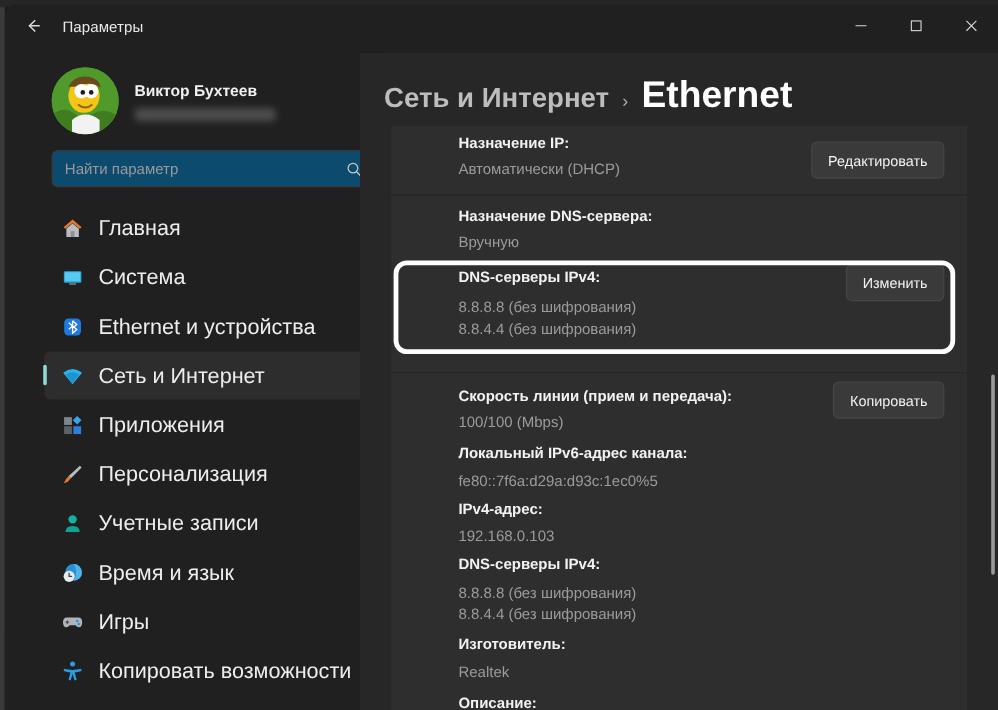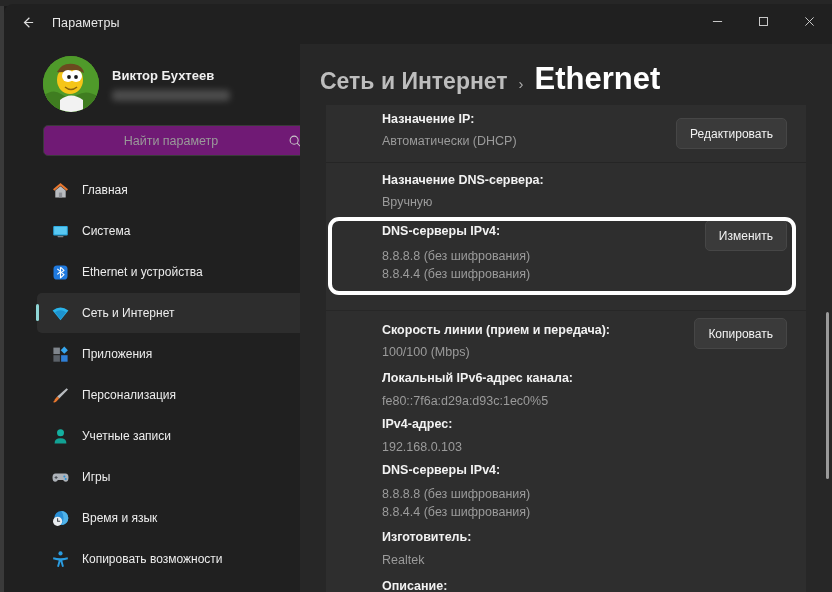--- a/index.html
+++ b/index.html
@@ -46,39 +46,39 @@
   .profile-text { display:flex; flex-direction:column; gap:7px; }
   .p-name { font-size:13px; font-weight:bold; color:#f0f0f0; }
   .p-mail {
     font-size:11px; color:#8f8f8f; background:#555; color:transparent;
     border-radius:4px; width:118px; height:11px;
     filter:blur(3px); opacity:.85;
   }
 
   .searchbox {
     position:absolute; left:14px; top:81px; width:270px; height:31px;
-    background:#701a75; border:1px solid #3a3a3a; border-radius:5px;
-    display:flex; align-items:center; padding:0 10px;text-align:center;
+    background:#0c4a6e; border:1px solid #3a3a3a; border-radius:5px;
+    display:flex; align-items:center; padding:0 10px;
   }
   .searchbox .ph { font-size:12.5px; color:#9a9a9a; flex:1; }
   .searchbox .mag { width:14px; height:14px; color:#c8c8c8; }
 
   .navlist { position:absolute; left:8px; top:126px; width:282px; }
   .navitem {
     position:relative; height:40px; display:flex; align-items:center;
     gap:12px; padding-left:14px; border-radius:5px; margin-bottom:1px;
   }
   .navitem.sel { background:#2d2d2d; }
   .navitem.sel::before {
     content:""; position:absolute; left:-1px; top:11px;
     width:3px; height:17px; background:#8fd6d6; border-radius:2px;
   }
   .nav-ico { width:19px; height:19px; flex:none; display:flex; align-items:center; justify-content:center; }
   .nav-ico svg { width:19px; height:19px; display:block; }
-  .nav-label { font-size:12px; color:#ededed; }
+  .nav-label { font-size:18px; color:#ededed; }
 
   
   .main { position:absolute; left:296px; top:40px; width:532px; height:548px; background:#272727; }
   .crumb { position:absolute; left:20px; top:17px; display:flex; align-items:baseline; gap:11px; }
   .crumb .c1 { font-size:23px; font-weight:bold; color:#bdbdbd; }
   .crumb .sep { font-size:15px; color:#b0b0b0; }
   .crumb .c2 { font-size:31px; font-weight:bold; color:#ffffff; }
 
   .scrollarea { position:absolute; left:0; top:61px; width:532px; height:487px; overflow:hidden; }
   .card { position:absolute; left:26px; width:480px; background:#2e2e2e; }
@@ -248,44 +248,44 @@
               <circle cx="9.5" cy="5.8" r="3.5" fill="#14b0a0"></circle>
               <path d="M3.6 16.4 q0 -5.1 5.9 -5.1 q5.9 0 5.9 5.1 Z" fill="#12a294"></path>
             </svg>
           </span>
           <span class="nav-label">Учетные записи</span>
         </div>
 
         <div class="navitem">
           <span class="nav-ico">
             <svg viewBox="0 0 19 19">
+              <circle cx="10.3" cy="9" r="7" fill="#2a8fd6"></circle>
+              <path d="M10.3 2 a7 7 0 0 1 0 14 a12 12 0 0 0 0 -14" fill="#4fb3ea"></path>
+              <circle cx="6.6" cy="12.3" r="4.6" fill="#e9ecef"></circle>
+              <path d="M6.6 9.3 V12.3 H9.1" stroke="#3a3f45" stroke-width="1.05" fill="none"></path>
+            </svg>
+          </span>
+          <span class="nav-label">Время и язык</span>
+        </div>
+
+        <div class="navitem">
+          <span class="nav-ico">
+            <svg viewBox="0 0 19 19">
               <path d="M4.6 5.5 h9.8 q3.1 0 3.1 4 q0 4.2 -2.8 4.2 q-1.8 0 -2.6 -1.6 h-5.2 q-.8 1.6 -2.6 1.6 q-2.8 0 -2.8 -4.2 q0 -4 3.1 -4 Z" fill="#aeb3b9"></path>
               <path d="M5.1 8 V11 M3.6 9.5 H6.6" stroke="#4a4f55" stroke-width="1.05"></path>
               <circle cx="13.4" cy="8.5" r="1.05" fill="#2a8fd6"></circle>
               <circle cx="14.7" cy="11" r="1.05" fill="#2a8fd6"></circle>
             </svg>
           </span>
           <span class="nav-label">Игры</span>
         </div>
 
         <div class="navitem">
           <span class="nav-ico">
             <svg viewBox="0 0 19 19">
-              <circle cx="10.3" cy="9" r="7" fill="#2a8fd6"></circle>
-              <path d="M10.3 2 a7 7 0 0 1 0 14 a12 12 0 0 0 0 -14" fill="#4fb3ea"></path>
-              <circle cx="6.6" cy="12.3" r="4.6" fill="#e9ecef"></circle>
-              <path d="M6.6 9.3 V12.3 H9.1" stroke="#3a3f45" stroke-width="1.05" fill="none"></path>
-            </svg>
-          </span>
-          <span class="nav-label">Время и язык</span>
-        </div>
-
-        <div class="navitem">
-          <span class="nav-ico">
-            <svg viewBox="0 0 19 19">
               <circle cx="9.5" cy="3.4" r="2.1" fill="#2a9ce0"></circle>
               <path d="M2.4 7.3 q7.1 1.9 14.2 0 l.4 1.9 q-3.3 1 -5.7 1.2 l1.6 6.1 -1.8 .5 -1.6 -5.4 -1.6 5.4 -1.8 -.5 1.6 -6.1 q-2.4 -.2 -5.7 -1.2 Z" fill="#2a9ce0"></path>
             </svg>
           </span>
           <span class="nav-label">Копировать возможности</span>
         </div>
 
       </div>
     </div>
 

